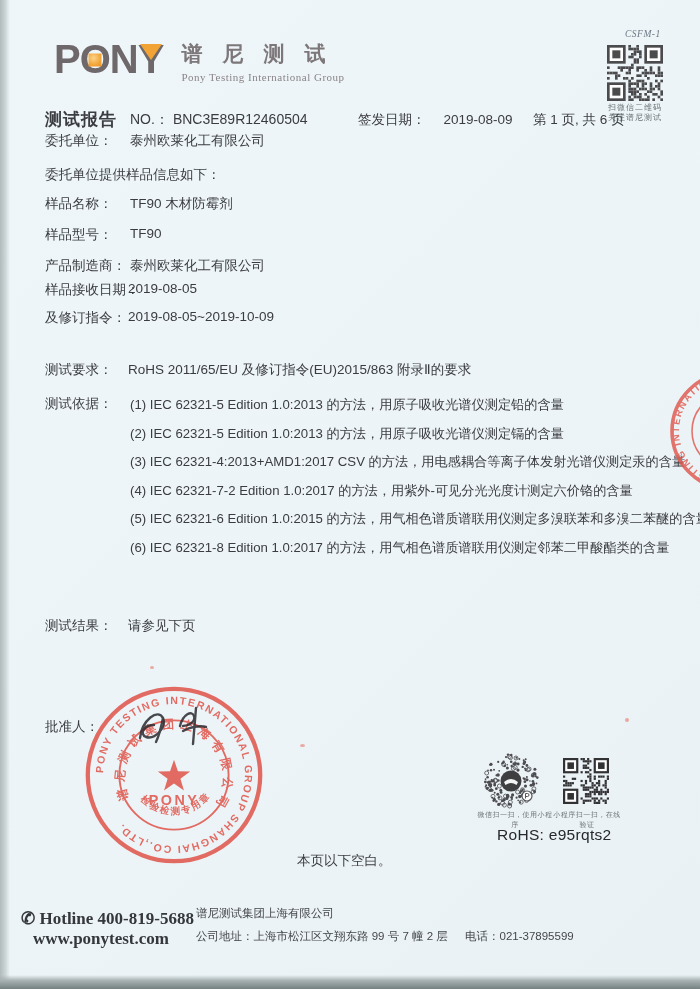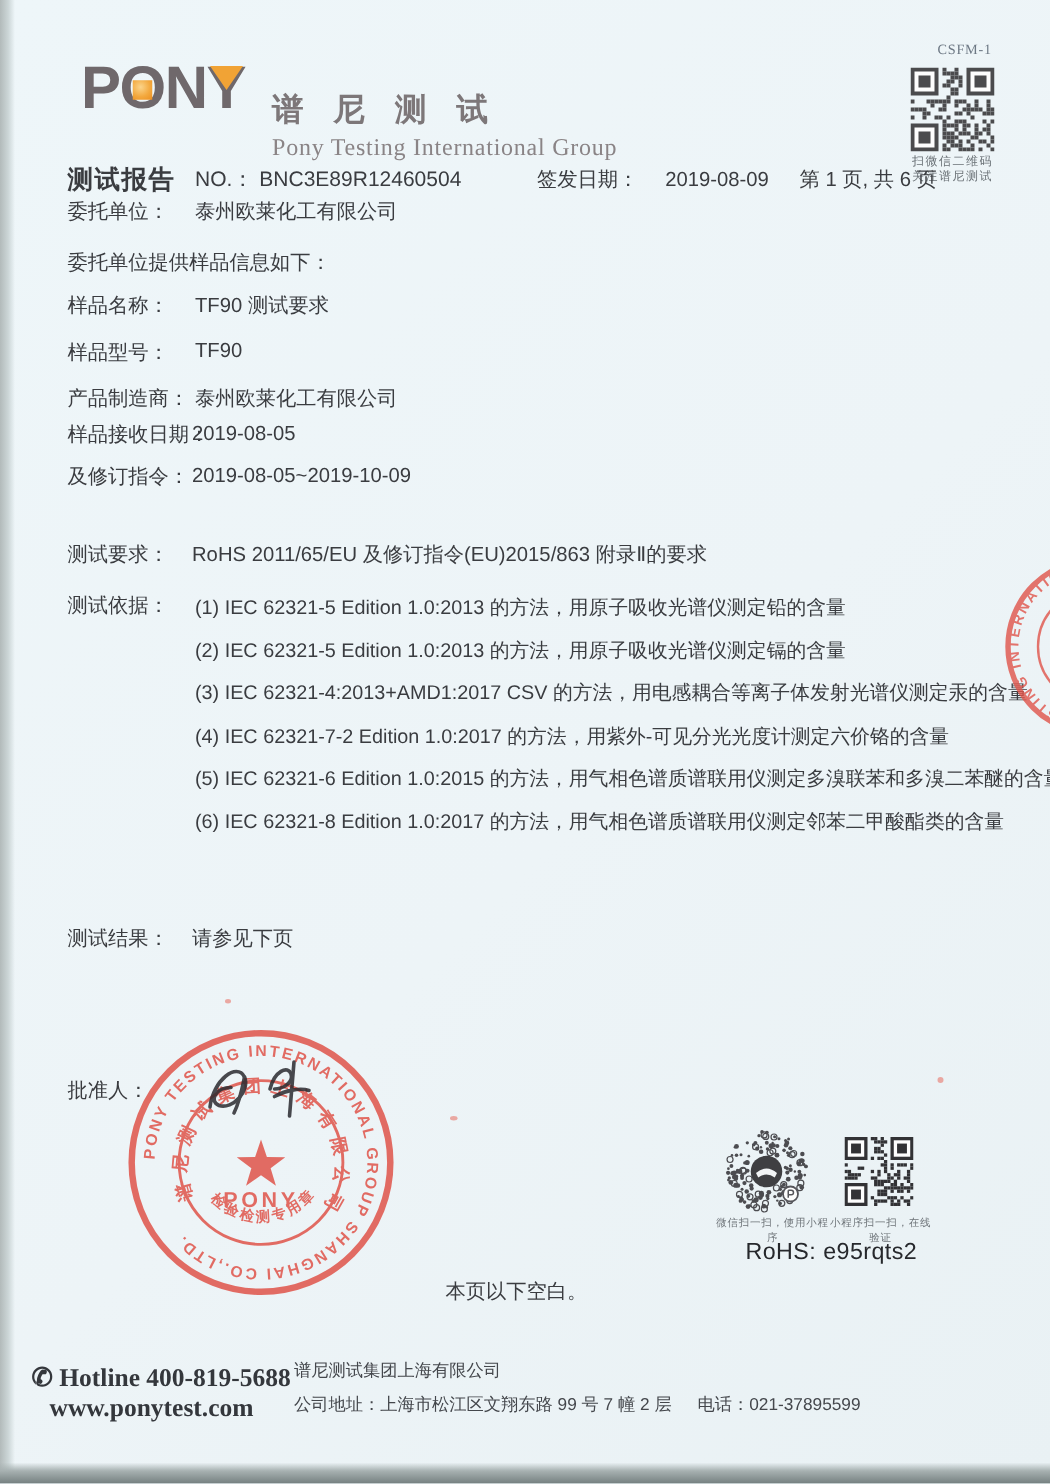--- a/index.html
+++ b/index.html
@@ -12,22 +12,22 @@
         background:linear-gradient(180deg,rgba(185,194,194,0) 0%,#a7b1b1 40%,#758080 100%);}
   .abs{position:absolute;white-space:nowrap;}
   
   .logo{position:absolute;left:54px;top:40px;display:flex;align-items:flex-start;}
   .wordmark{display:flex;font-weight:bold;font-size:40px;line-height:38px;color:#6f686b;letter-spacing:-1px;}
   .wl{position:relative;}
   .o-sq{position:absolute;left:50%;top:52%;transform:translate(-50%,-50%);width:13px;height:13px;
         background:radial-gradient(circle at 40% 35%,#fbd48a 0%,#f3a93f 55%,#ec8f1f 100%);}
   .y-tri{position:absolute;left:2px;top:4px;width:0;height:0;
         border-left:11px solid transparent;border-right:11px solid transparent;border-top:16px solid #f1a335;}
-  .cn-name{font-size:21px;font-weight:bold;color:#7d7779;letter-spacing:20px;margin:19px 0 0 18px;}
-  .en-name{font-size:16px;color:#8a8486;font-family:"Liberation Serif",serif;margin-top:3px;letter-spacing:.5px;}
+  .cn-name{font-size:21px;font-weight:bold;color:#7d7779;letter-spacing:20px;margin:0 0 0 18px;}
+  .en-name{font-size:11px;color:#8a8486;font-family:"Liberation Serif",serif;margin-top:3px;letter-spacing:.5px;}
   
   .csfm{font-family:"Liberation Serif",serif;font-size:9.5px;color:#6d7884;letter-spacing:.5px;}
   .qr-cap{font-size:8px;color:#6b7277;letter-spacing:1px;line-height:10px;text-align:center;}
   
   .row-label{position:absolute;left:45px;font-size:13.5px;}
   .row-value{position:absolute;left:130px;font-size:13.5px;}
   .title{font-size:17px;font-weight:bold;letter-spacing:1px;}
   .basis{position:absolute;left:130px;top:391px;font-size:13.2px;line-height:28.6px;}
   .basis div{white-space:nowrap;}
   
@@ -54,21 +54,21 @@
       <span class="wl"><span>O</span><span class="o-sq"></span></span>
       <span class="wl">N</span>
       <span class="wl"><span>Y</span><span class="y-tri"></span></span>
     </div>
     <div>
       <div class="cn-name">谱尼测试</div>
       <div class="en-name" style="margin-left:18px">Pony Testing International Group</div>
     </div>
   </div>
 
-  <div class="abs csfm" style="left:625px;top:29px;">CSFM-1</div>
+  <div class="abs csfm" style="left:625px;top:29px;font-style:italic;">CSFM-1</div>
   <svg class="abs" style="left:607px;top:45px;" width="56" height="56">
       <rect x="21.333333333333332" y="0" width="2.6666666666666665" height="2.6666666666666665" fill="#4b4b4d"></rect>
       <rect x="29.333333333333332" y="0" width="2.6666666666666665" height="2.6666666666666665" fill="#4b4b4d"></rect>
       <rect x="21.333333333333332" y="2.6666666666666665" width="2.6666666666666665" height="2.6666666666666665" fill="#4b4b4d"></rect>
       <rect x="24" y="2.6666666666666665" width="2.6666666666666665" height="2.6666666666666665" fill="#4b4b4d"></rect>
       <rect x="26.666666666666664" y="2.6666666666666665" width="2.6666666666666665" height="2.6666666666666665" fill="#4b4b4d"></rect>
       <rect x="29.333333333333332" y="2.6666666666666665" width="2.6666666666666665" height="2.6666666666666665" fill="#4b4b4d"></rect>
       <rect x="26.666666666666664" y="5.333333333333333" width="2.6666666666666665" height="2.6666666666666665" fill="#4b4b4d"></rect>
       <rect x="29.333333333333332" y="5.333333333333333" width="2.6666666666666665" height="2.6666666666666665" fill="#4b4b4d"></rect>
       <rect x="32" y="5.333333333333333" width="2.6666666666666665" height="2.6666666666666665" fill="#4b4b4d"></rect>
@@ -208,21 +208,21 @@
     <span>签发日期：</span><span style="margin-left:18px">2019-08-09</span>
   </div>
   <div class="abs" style="left:533px;top:111px;font-size:13.5px;">第 1 页, 共 6 页</div>
 
   <div class="row-label" style="top:132px;">委托单位：</div>
   <div class="row-value" style="top:132px;">泰州欧莱化工有限公司</div>
 
   <div class="row-label" style="top:166px;">委托单位提供样品信息如下：</div>
 
   <div class="row-label" style="top:195px;">样品名称：</div>
-  <div class="row-value" style="top:195px;">TF90 测试要求</div>
+  <div class="row-value" style="top:195px;">TF90 木材防霉剂</div>
 
   <div class="row-label" style="top:226px;">样品型号：</div>
   <div class="row-value" style="top:226px;">TF90</div>
 
   <div class="row-label" style="top:257px;">产品制造商：</div>
   <div class="row-value" style="top:257px;">泰州欧莱化工有限公司</div>
 
   <div class="row-label" style="top:281px;">样品接收日期：</div>
   <div class="row-value" style="top:281px;left:128px;">2019-08-05</div>
 

